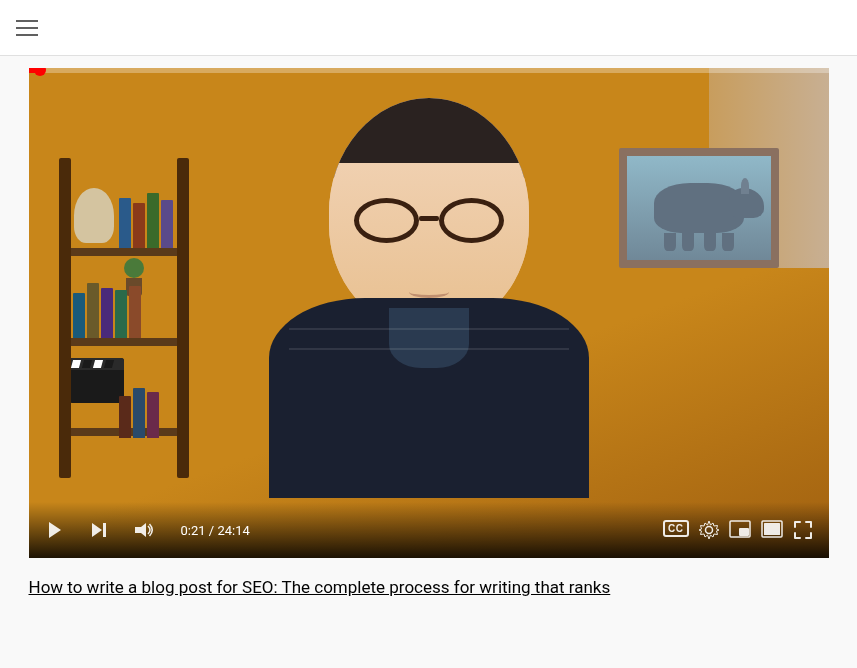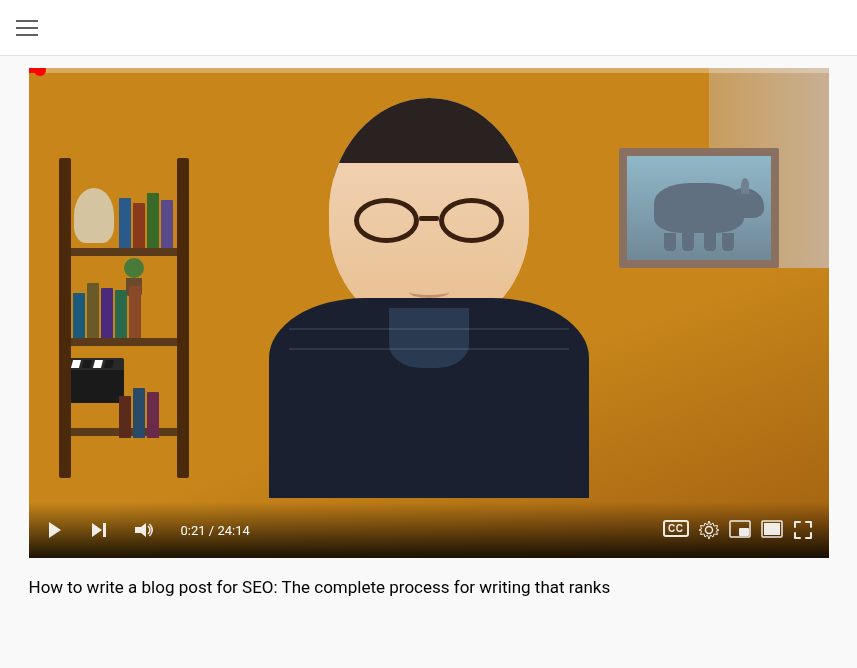--- a/index.html
+++ b/index.html
@@ -342,20 +342,21 @@
       align-items: flex-start;
       gap: 2px;
       margin-left: auto;
     }
 
     
     .video-title-area {
       width: 800px;
       margin: 10px auto 0 auto;
       padding: 8px 0;
+      text-decoration: underline;
     }
     .video-title {
       font-size: 17px;
       color: #030303;
       font-weight: 400;
       line-height: 1.4;
     }
 
     
     .cc-box {

